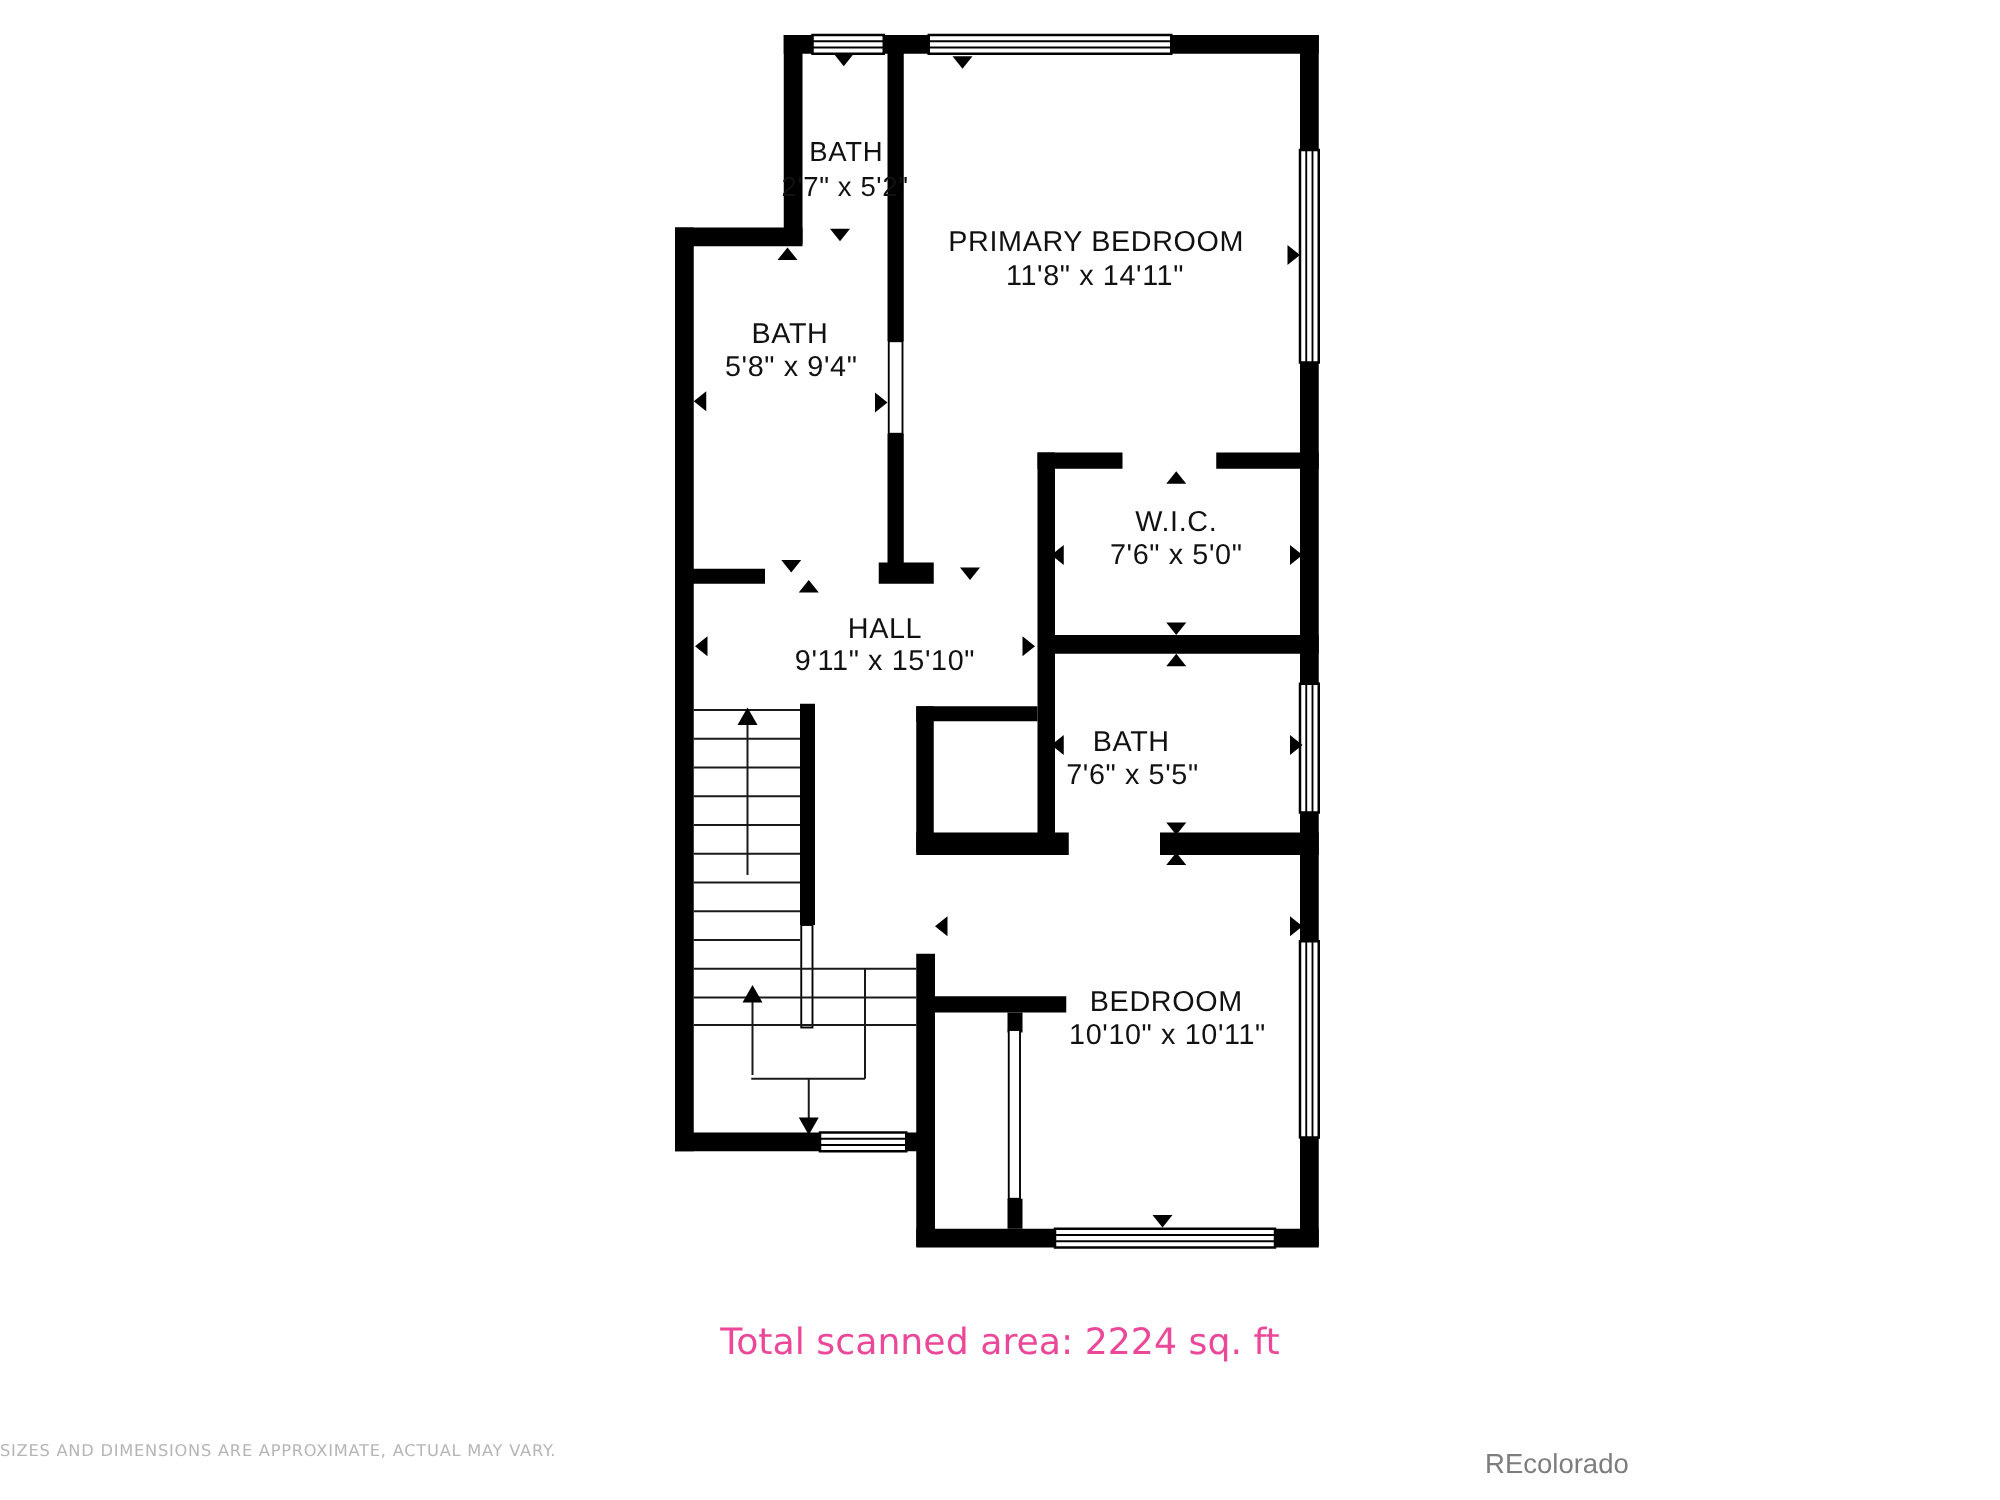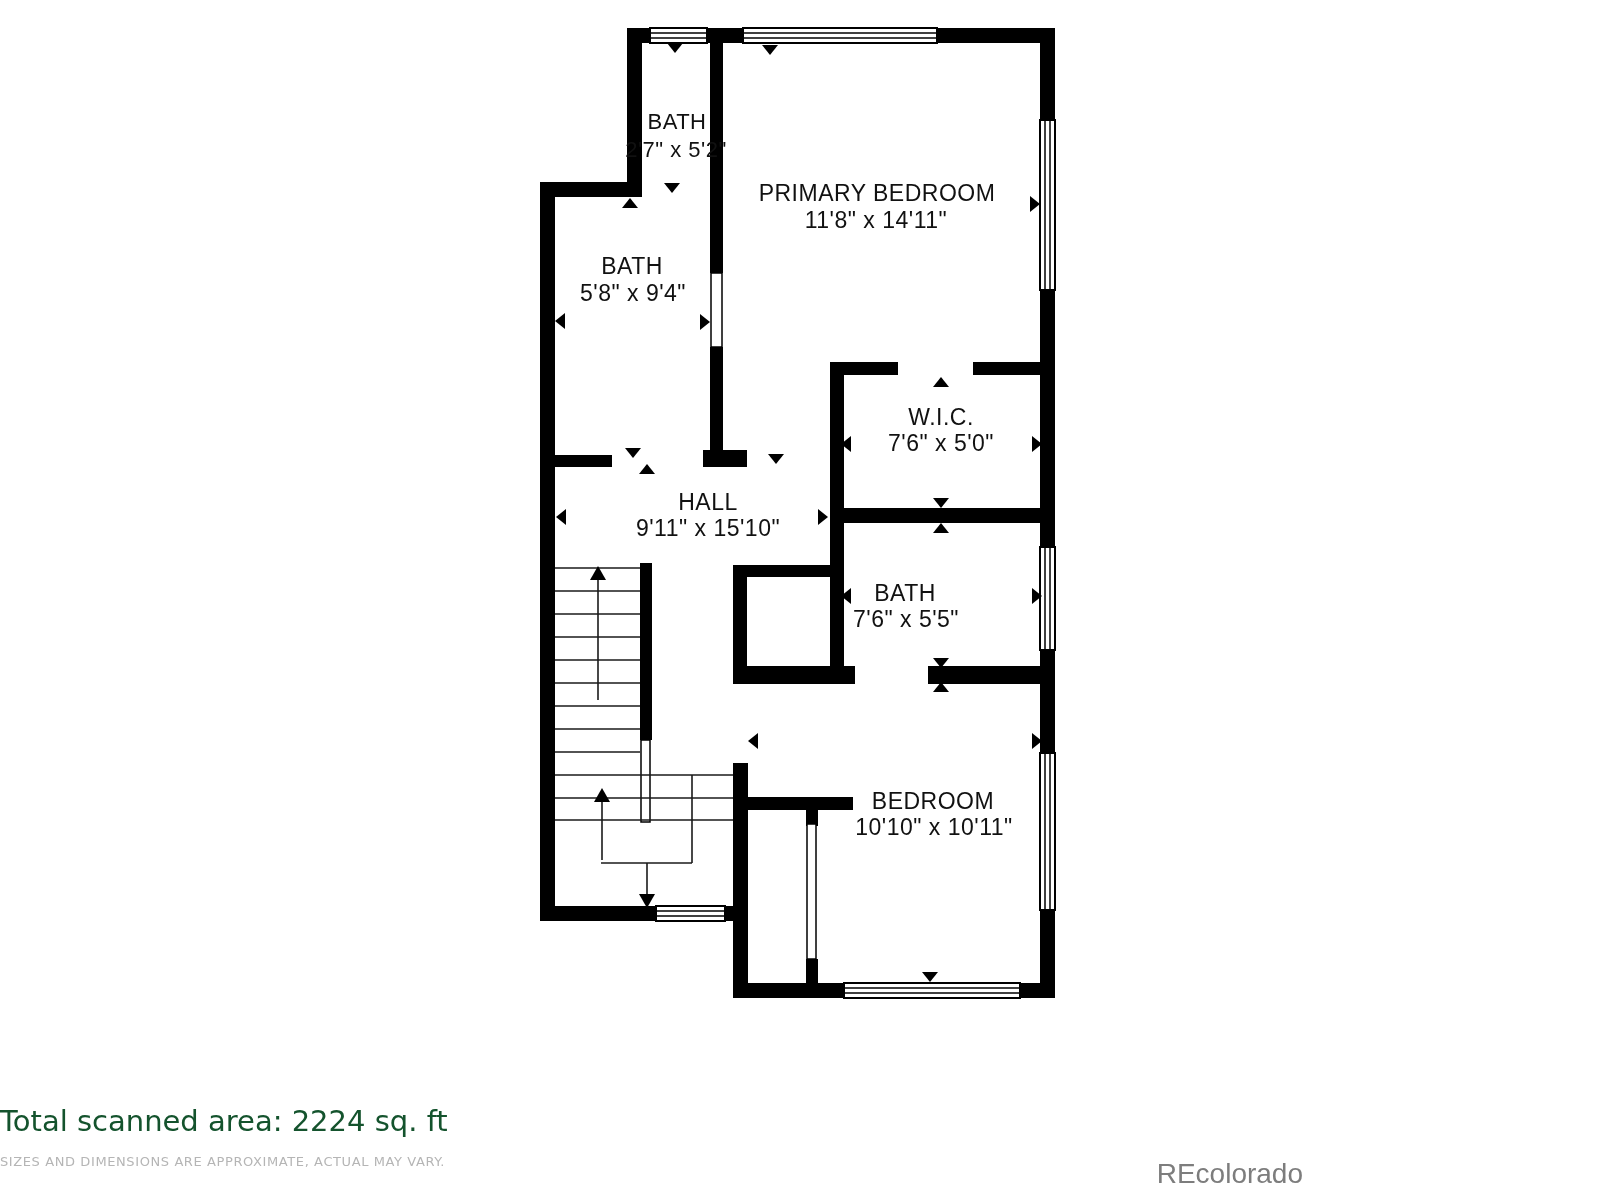--- a/index.html
+++ b/index.html
@@ -7,31 +7,31 @@
     position:relative;width:1313px;height:1200px;background:#ffffff;
     font-family:"Liberation Sans",sans-serif;overflow:hidden;
   }
   svg{position:absolute;left:0;top:0;}
   .room-name,.room-dims{
     fill:#111111;font-family:"Liberation Sans",sans-serif;font-size:23px;
     text-anchor:middle;letter-spacing:0.5px;
   }
   .room-name-small{font-size:22px;}
   .footer-area{
-    position:absolute;left:0;top:1104px;width:1600px;text-align:left;
-    font-family:"DejaVu Sans",sans-serif;font-size:29px;color:#14532d;
+    position:absolute;left:0;top:1056px;width:1600px;text-align:center;
+    font-family:"DejaVu Sans",sans-serif;font-size:29px;color:#ec4899;
   }
   .footer-disclaimer{
     position:absolute;left:0;top:1154px;width:1600px;text-align:left;
     font-family:"DejaVu Sans",sans-serif;font-size:13px;color:#b5b5b5;
     letter-spacing:0.6px;
   }
   .watermark{
     position:absolute;right:10px;top:1158px;
-    font-family:"Liberation Sans",sans-serif;font-size:28px;color:#7d7d7d;
+    font-family:"Liberation Sans",sans-serif;font-size:22px;color:#7d7d7d;
   }
   .wall{fill:#000000;}
   .win{fill:#ffffff;stroke:#000000;stroke-width:2;}
   .winline{stroke:#000000;stroke-width:1.5;}
   .leaf{fill:#ffffff;stroke:#000000;stroke-width:1.5;}
   .tread{stroke:#1a1a1a;stroke-width:1.6;}
   .tri{fill:#000000;}
 </style>
 </head>
 <body>

